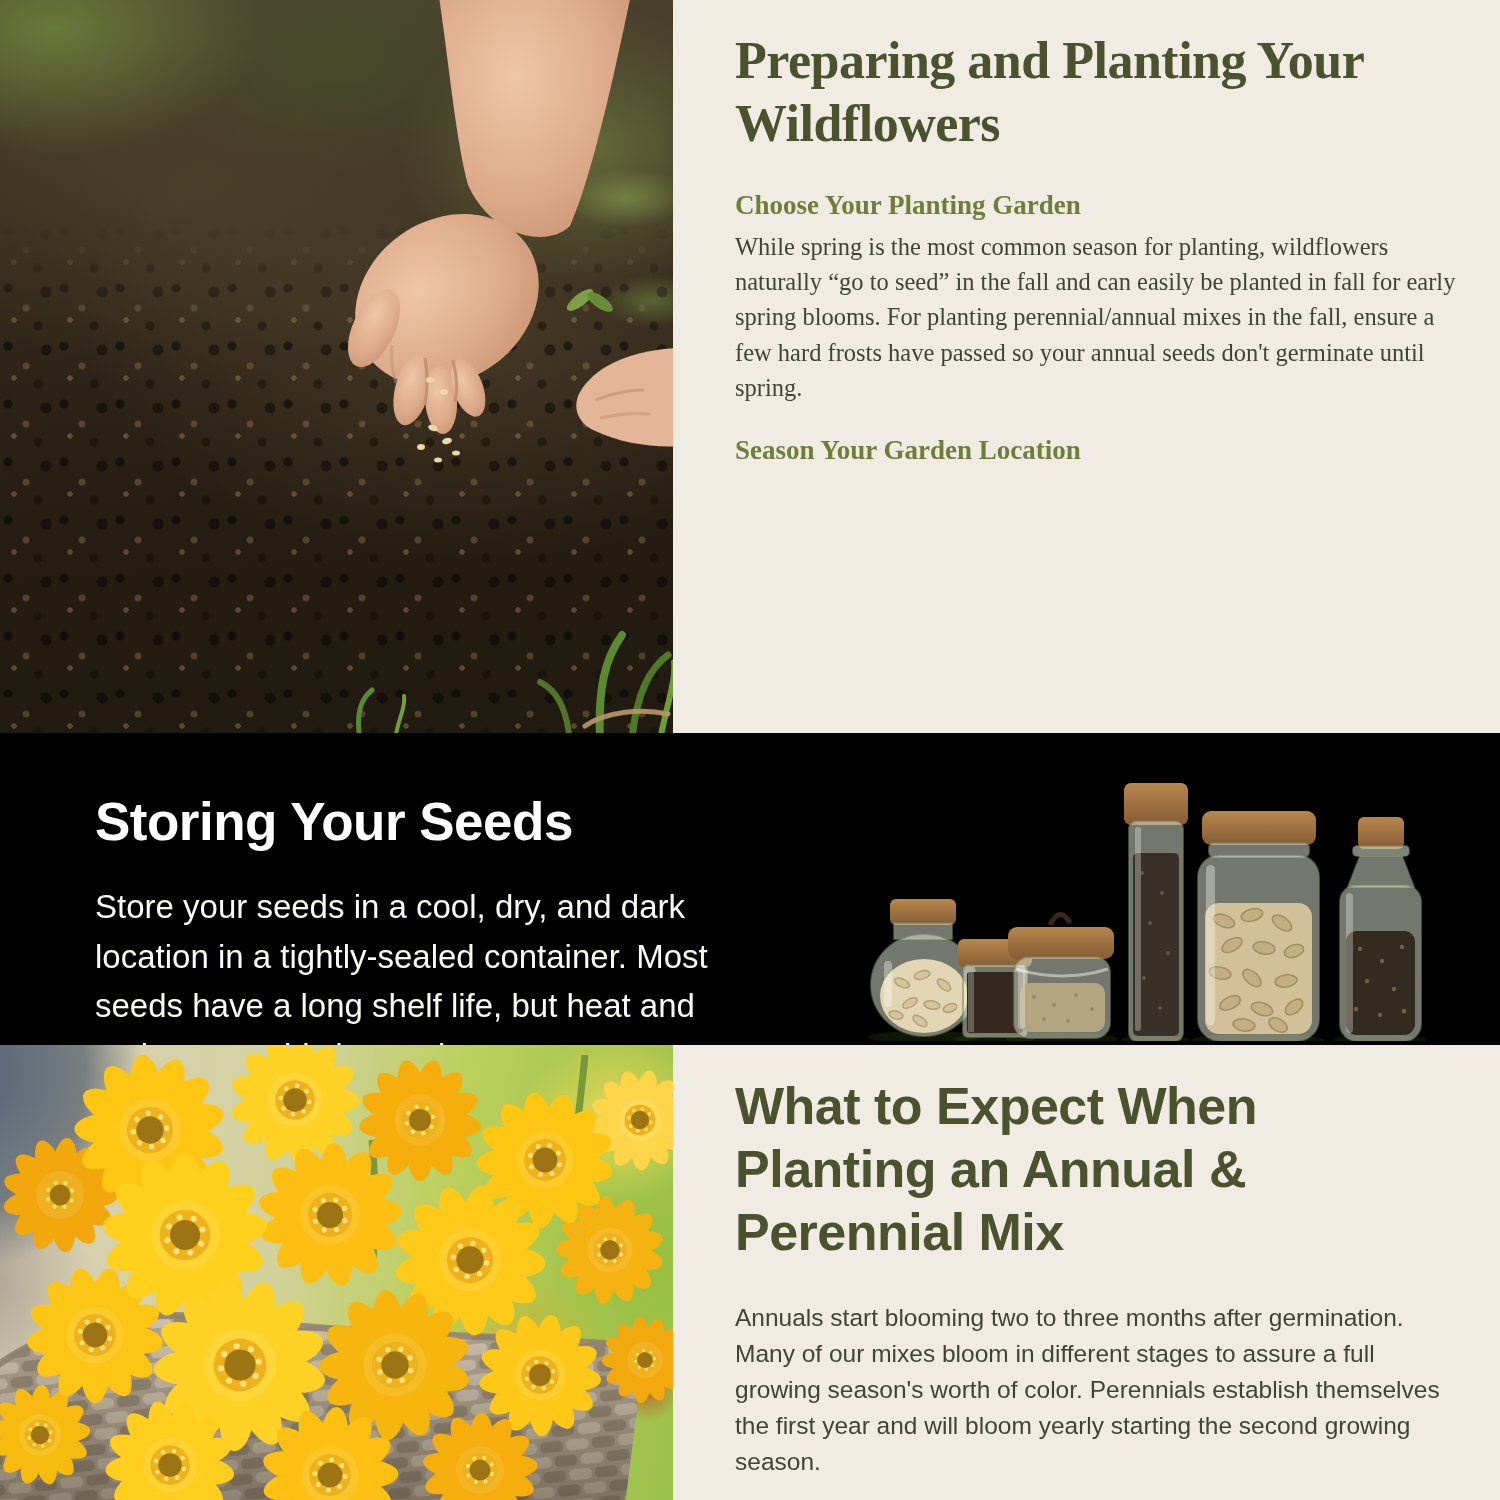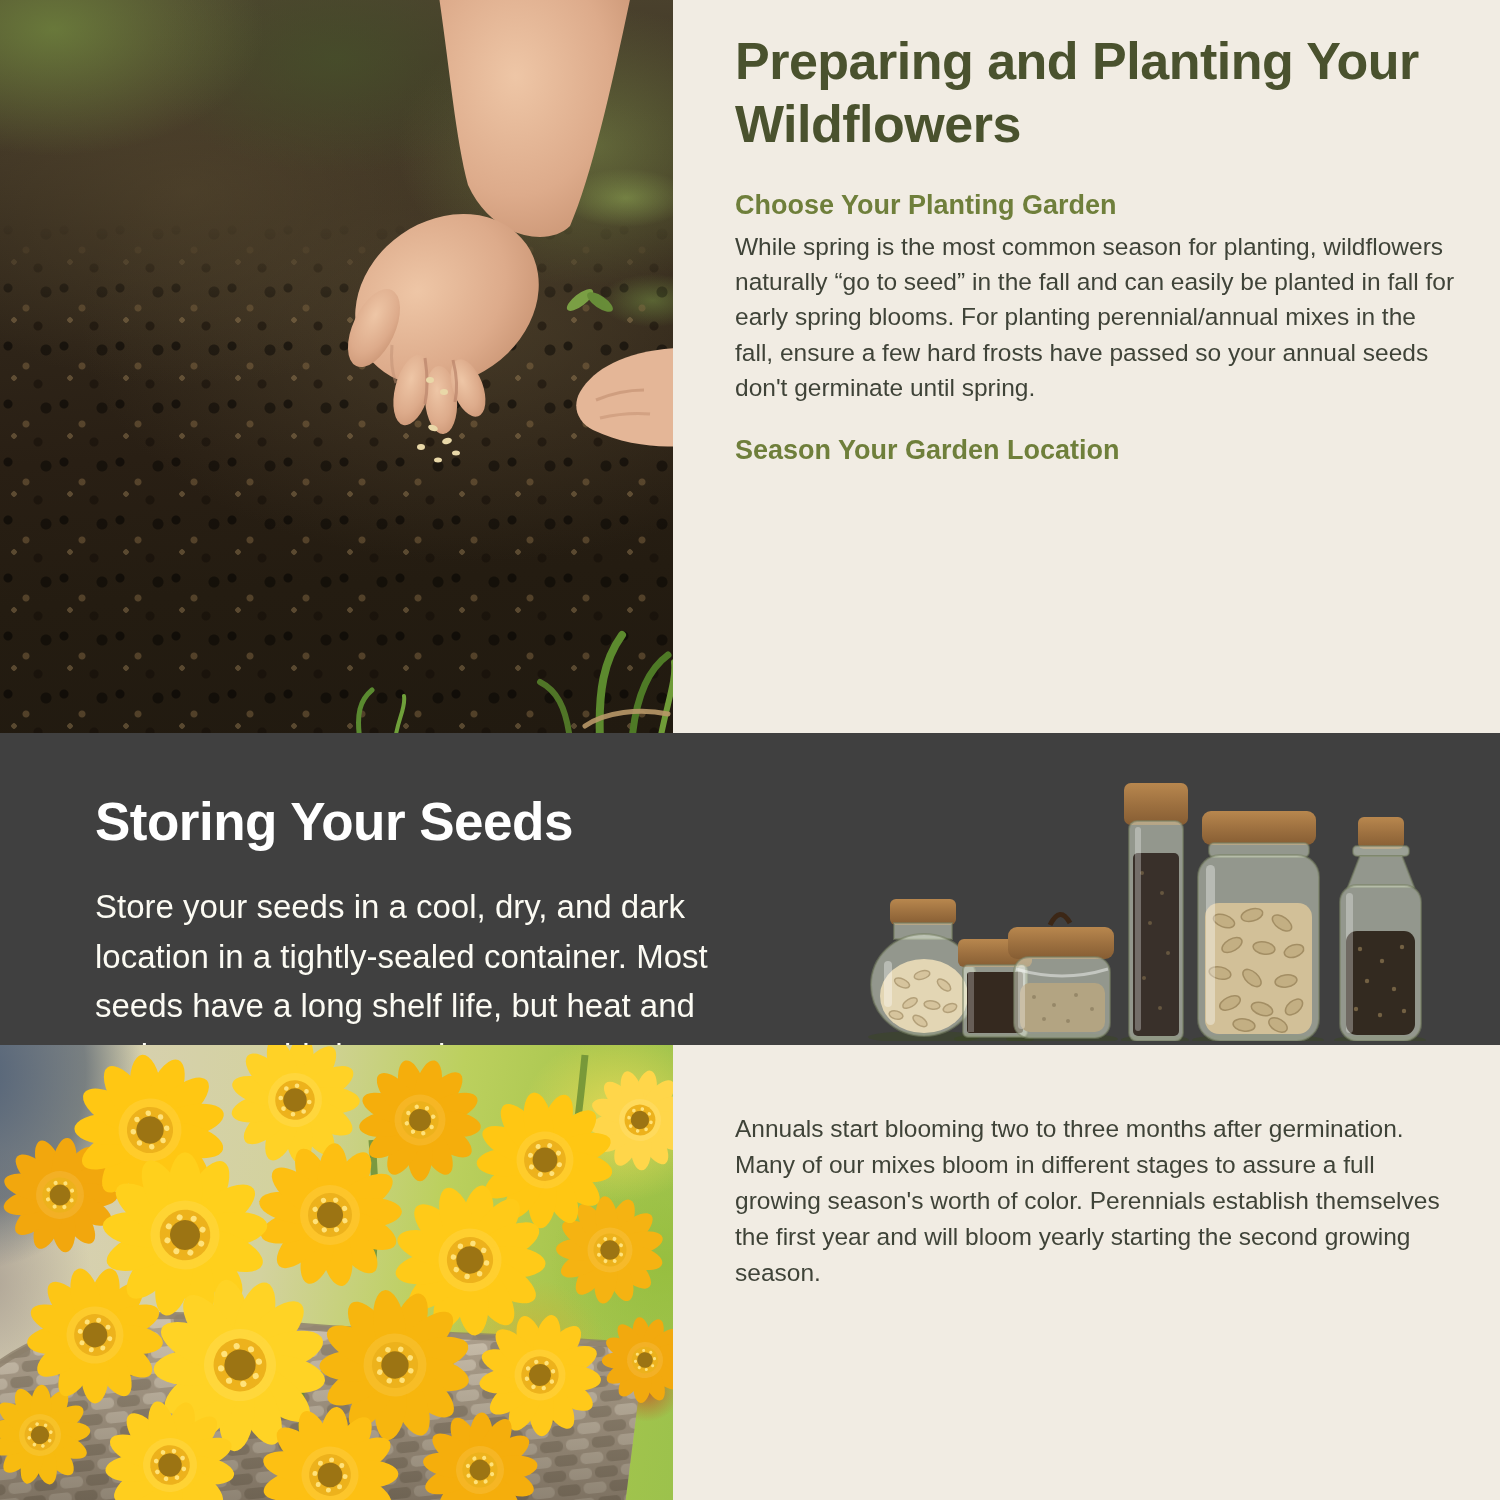--- a/index.html
+++ b/index.html
@@ -1,21 +1,21 @@
 <!DOCTYPE html>
 <html><head>
 <meta charset="utf-8">
 <style>
   html,body{margin:0;padding:0;}
   body{width:1500px;height:1500px;font-family:"Liberation Sans",sans-serif;background:#f1ece3;}
   .page{position:relative;width:1500px;height:1500px;overflow:hidden;background:#f1ece3;}
 
   
   .top-row{position:relative;width:1500px;height:733px;display:flex;}
-  .band{position:relative;width:1500px;height:312px;background:#404040;}
+  .band{position:relative;width:1500px;height:312px;background:#000000;}
   .bottom-row{position:relative;width:1500px;height:455px;display:flex;}
 
   
   .photo{position:relative;flex:0 0 673px;width:673px;overflow:hidden;}
   .soil{
     height:733px;
     background:
       radial-gradient(ellipse 300px 180px at 8% 4%, rgba(108,126,60,.9), rgba(108,126,60,0) 70%),
       radial-gradient(ellipse 260px 160px at 50% 8%, rgba(70,78,42,.85), rgba(70,78,42,0) 72%),
       radial-gradient(ellipse 280px 200px at 88% 20%, rgba(128,146,76,.55), rgba(128,146,76,0) 70%),
@@ -48,21 +48,21 @@
       radial-gradient(ellipse 160px 150px at 99% 48%, rgba(150,190,62,.9), rgba(150,190,62,0) 72%),
       radial-gradient(ellipse 70px 60px at 84% 86%, rgba(198,62,28,.85), rgba(198,62,28,0) 70%),
       radial-gradient(ellipse 50px 44px at 96% 76%, rgba(205,70,30,.7), rgba(205,70,30,0) 70%),
       radial-gradient(ellipse 120px 110px at 78% 68%, rgba(224,168,44,.6), rgba(224,168,44,0) 70%),
       linear-gradient(100deg,#d9cfba 0%,#d3d29e 40%,#bcd05e 62%,#a8c64e 80%,#9cc24c 100%);
   }
   .flowers svg{position:absolute;inset:0;}
 
   
   .panel{flex:1;box-sizing:border-box;}
-  .top-panel{padding:30px 43px 0 62px;}
+  .top-panel{padding:30px 43px 0 62px;font-family:Liberation Serif, serif;}
   .bottom-panel{padding:30px 46px 0 62px;}
   h1{margin:0;font-size:52px;line-height:1.21;font-weight:700;color:#4a522e;letter-spacing:-.5px;max-width:700px;}
   .bottom-panel h1{max-width:650px;}
   h3{margin:30px 0 8px 0;font-size:27px;font-weight:700;color:#6f7f3b;}
   h3.first{margin-top:34px;}
   p.body{margin:0;font-size:24.5px;line-height:1.44;color:#3f4338;max-width:735px;}
   .bottom-panel p.body{margin-top:36px;max-width:745px;line-height:1.47;}
 
   .band-text{position:absolute;left:95px;top:58px;}
   .band-text h2{margin:0;font-size:53px;font-weight:700;color:#ffffff;letter-spacing:-.5px;}
@@ -351,17 +351,18 @@
           <use href="#fl" transform="translate(395 320) scale(1.05) rotate(20)" fill="#f7b60e"></use>
           <use href="#fl" transform="translate(240 320) scale(1.2) rotate(-10)" fill="#ffd325"></use>
           <use href="#fl" transform="translate(170 420) scale(.9) rotate(16)" fill="#ffce1e"></use>
           <use href="#fl" transform="translate(480 425) scale(.8) rotate(-26)" fill="#f5ae0c"></use>
           <use href="#fl" transform="translate(330 430) scale(.95) rotate(6)" fill="#fdc013"></use>
         </g>
       </svg>
     </div>
 
     <div class="panel bottom-panel">
+      <h1>What to Expect When Planting an Annual &amp; Perennial Mix</h1>
       <p class="body">Annuals start blooming two to three months after germination. Many of our mixes bloom in different stages to assure a full growing season's worth of color. Perennials establish themselves the first year and will bloom yearly starting the second growing season.</p>
     </div>
   </section>
 
 </div>
 
 </body></html>

